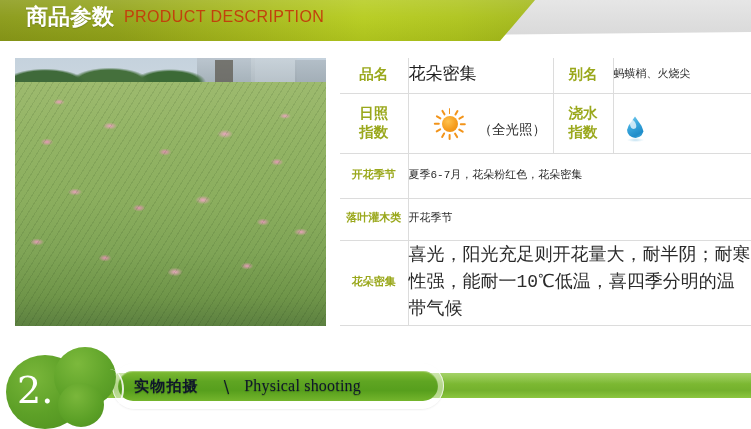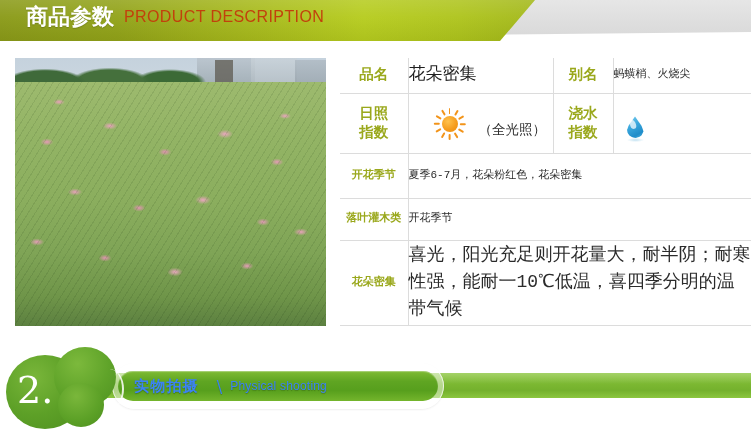--- a/index.html
+++ b/index.html
@@ -278,38 +278,39 @@
     border-radius: 15px;
     background: linear-gradient(to bottom, #7fbb33 0%, #5fa522 35%, #579f1d 65%, #74b52c 100%);
     box-shadow: inset 0 1px 1px rgba(255,255,255,0.35);
   }
   .sb-pill-text {
     position: absolute;
     left: 134px; top: 26px;
     height: 30px;
     display: flex; align-items: center;
     white-space: nowrap;
-    color: #3b82f6;
+    color: #0f172a;
+    gap: 7px;
   }
   #section-title-cn {
     font-family: "DejaVu Serif", serif;
     font-size: 15px;
     font-weight: bold;
     letter-spacing: 1.2px;
     text-shadow: 0 1px 1px rgba(0,0,0,0.22);
   }
   #section-title-sep {
     font-family: "DejaVu Serif", serif;
     font-size: 16px;
     margin: 0 8px 0 18px;
     text-shadow: 0 1px 1px rgba(0,0,0,0.22);
   }
   #section-title-en {
-    font-family: Liberation Sans, sans-serif;
-    font-size: 12px;
+    font-family: Liberation Serif, serif;
+    font-size: 16px;
     letter-spacing: 0.2px;
     text-shadow: 0 1px 1px rgba(0,0,0,0.22);
   }
 
   .sb-blob-a {
     position: absolute;
     left: 6px; top: 10px;
     width: 78px; height: 74px;
     background: radial-gradient(circle at 36% 30%, #79b63a 0%, #5da027 52%, #4e8f1f 100%);
     border-radius: 50%;

